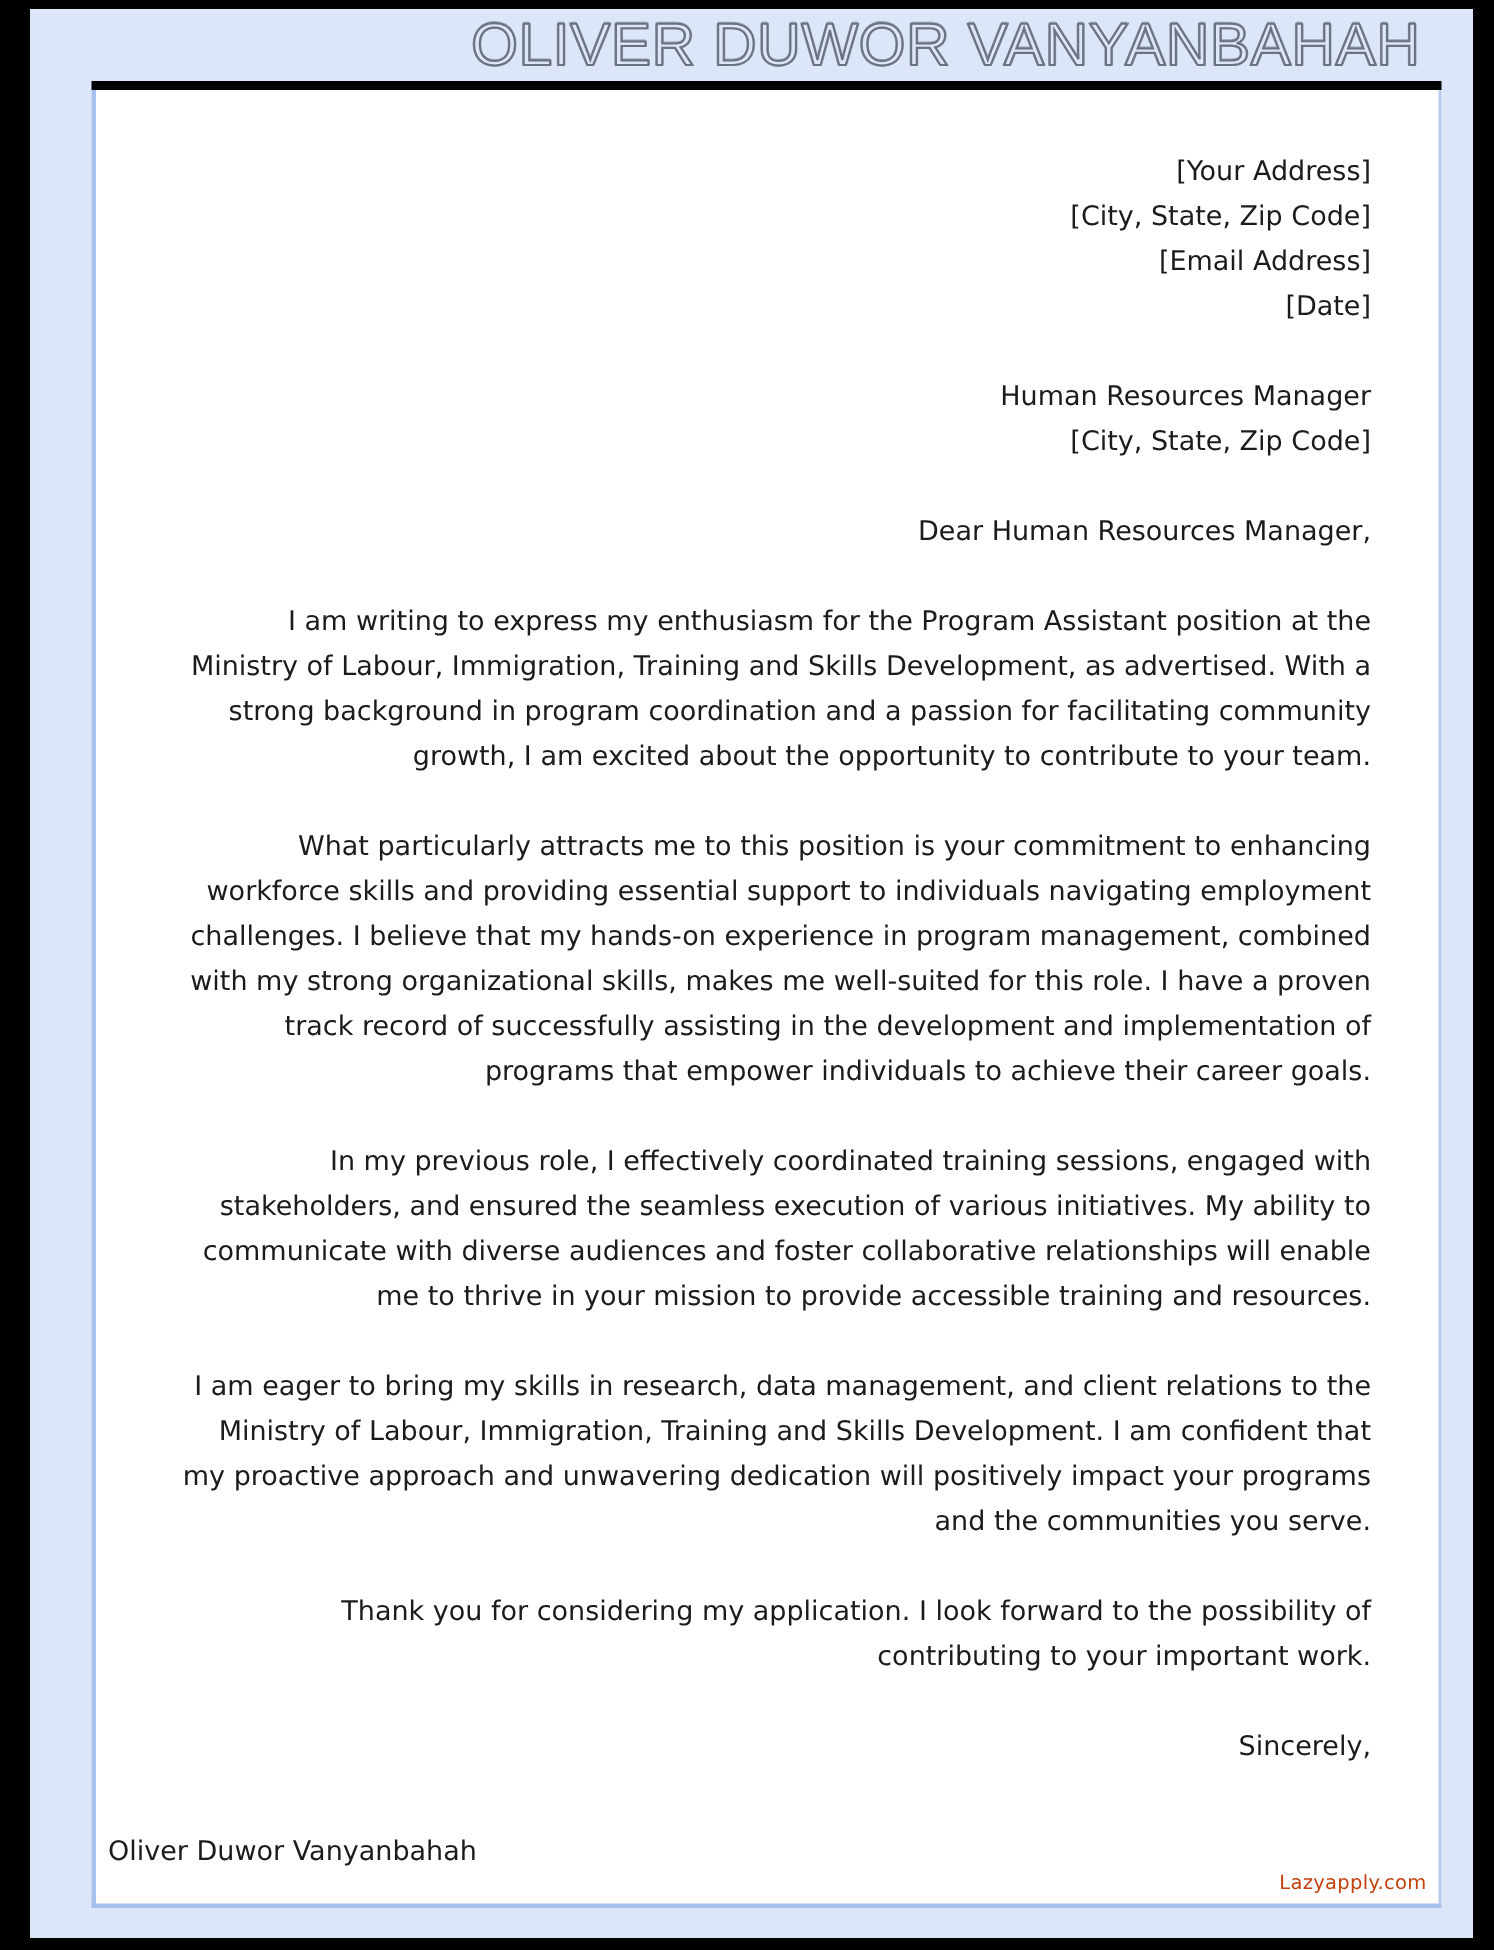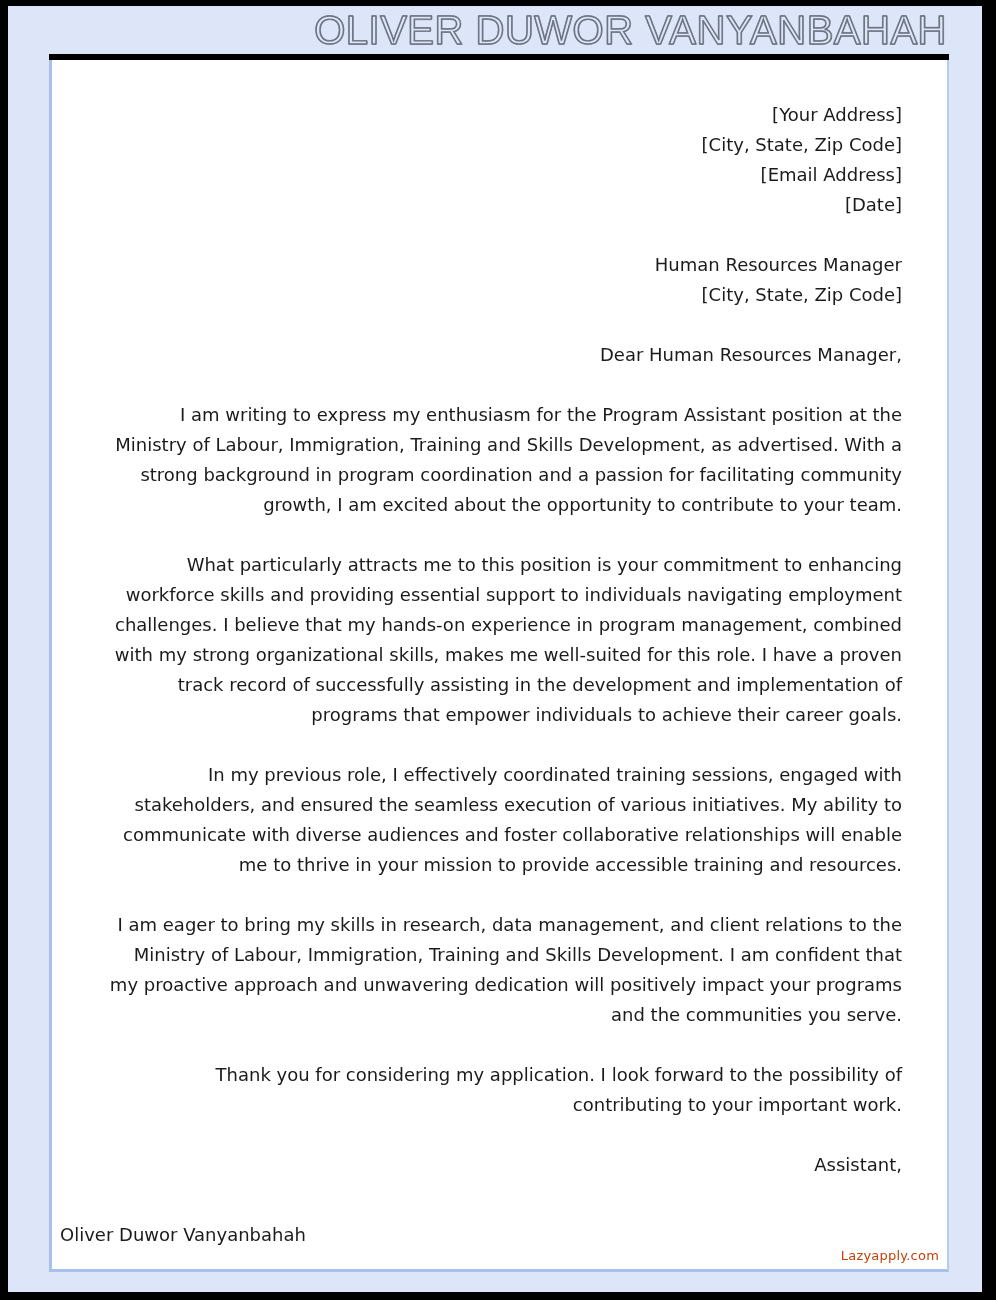--- a/index.html
+++ b/index.html
@@ -14,21 +14,21 @@
     font-family: "DejaVu Sans", sans-serif;
     background: #000000;
   }
 
   
   #page-frame {
     position: relative;
     width: 996px;
     height: 1300px;
     background: #000000;
-    padding: 6px 14px 8px 8px;
+    padding: 6px 14px 8px 20px;
   }
 
   
   #page-surface {
     position: relative;
     width: 100%;
     height: 100%;
     background: #dde5f8;
     overflow: hidden;
   }
@@ -167,21 +167,21 @@
 
       <div class="letter-para">In my previous role, I effectively coordinated training sessions, engaged with stakeholders, and ensured the seamless execution of various initiatives. My ability to communicate with diverse audiences and foster collaborative relationships will enable me to thrive in your mission to provide accessible training and resources.</div>
       <div class="block-gap"></div>
 
       <div class="letter-para">I am eager to bring my skills in research, data management, and client relations to the Ministry of Labour, Immigration, Training and Skills Development. I am confident that my proactive approach and unwavering dedication will positively impact your programs and the communities you serve.</div>
       <div class="block-gap"></div>
 
       <div class="letter-para">Thank you for considering my application. I look forward to the possibility of contributing to your important work.</div>
       <div class="block-gap"></div>
 
-      <div class="letter-line">Assistant,</div>
+      <div class="letter-line">Sincerely,</div>
 
       <div id="watermark">Lazyapply.com</div>
     </div>
 
     <div id="signature-name">Oliver Duwor Vanyanbahah</div>
 
   </div>
 </div>
 
 </body></html>

